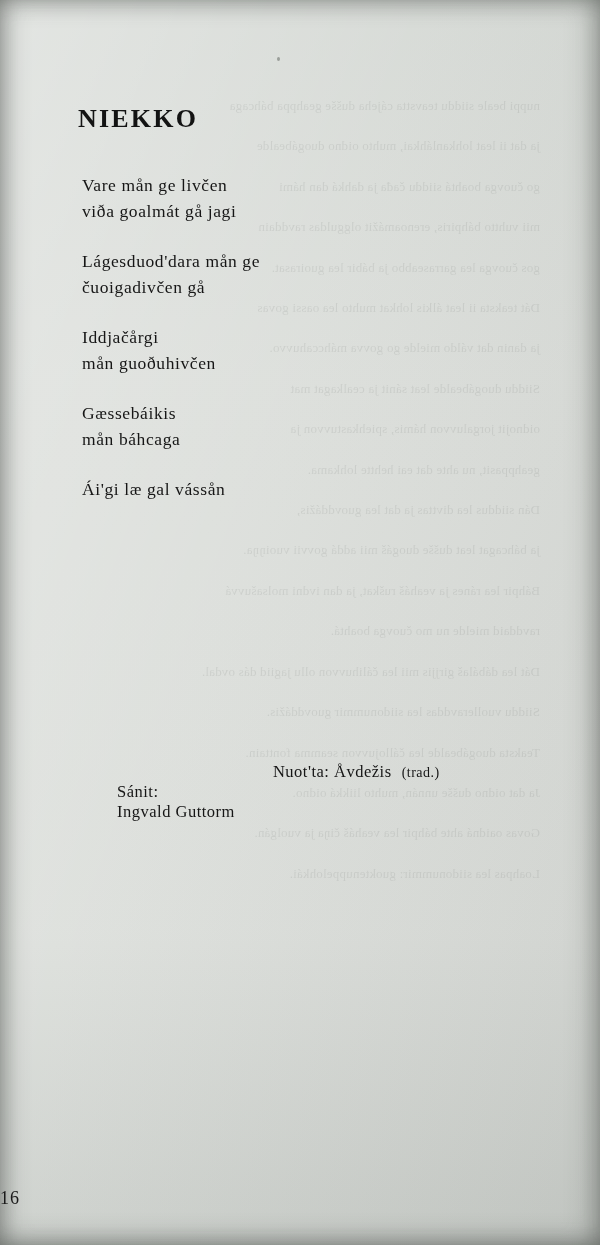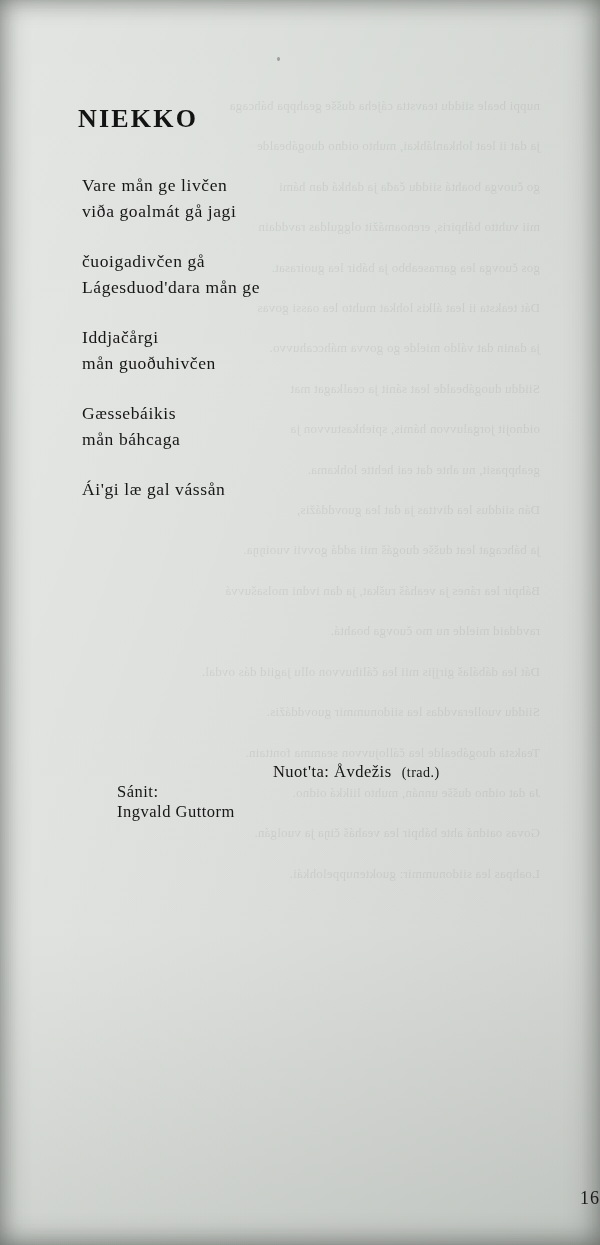--- a/index.html
+++ b/index.html
@@ -99,21 +99,21 @@
   }
   .credits .label { white-space: pre; }
   .credits .c-left { margin-right: 38px; white-space: pre; }
   .credits .trad { font-size: 14px; margin-left: 10px; white-space: pre; }
 
   .page-number {
     position: absolute;
     left: 0;
     top: 1188px;
     width: 600px;
-    text-align: right;
+    text-align: left;
     font-size: 18px;
     letter-spacing: 1px;
     color: #1a1a1a;
   }
   .speck {
     position: absolute;
     left: 277px;
     top: 57px;
     width: 3px;
     height: 4px;
@@ -155,22 +155,22 @@
   <div class="content">
 
     <div class="poem-title">NIEKKO</div>
 
     <div class="stanzas" id="stanzas">
         <div class="stanza">
           <div class="line">Vare mån ge livčen</div>
           <div class="line">viða goalmát gå jagi</div>
         </div>
         <div class="stanza">
+          <div class="line">Lágesduod'dara mån ge</div>
           <div class="line">čuoigadivčen gå</div>
-          <div class="line">Lágesduod'dara mån ge</div>
         </div>
         <div class="stanza">
           <div class="line">Iddjačårgi</div>
           <div class="line">mån guoðuhivčen</div>
         </div>
         <div class="stanza">
           <div class="line">Gæssebáikis</div>
           <div class="line">mån báhcaga</div>
         </div>
         <div class="stanza">

